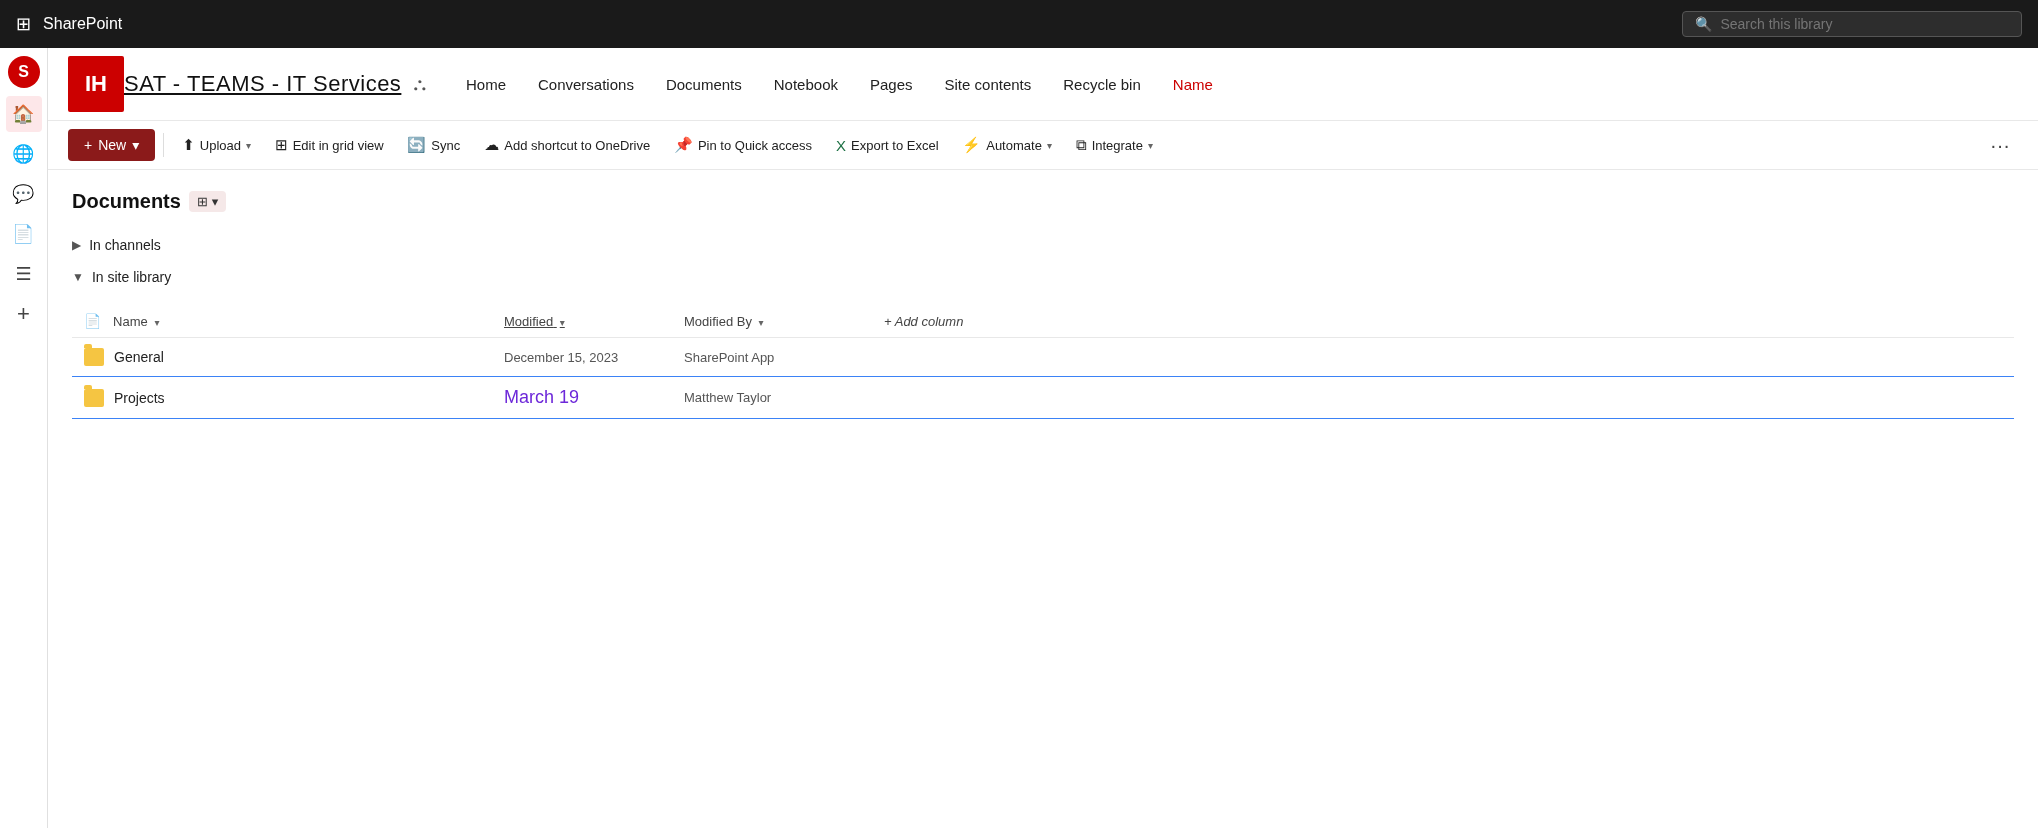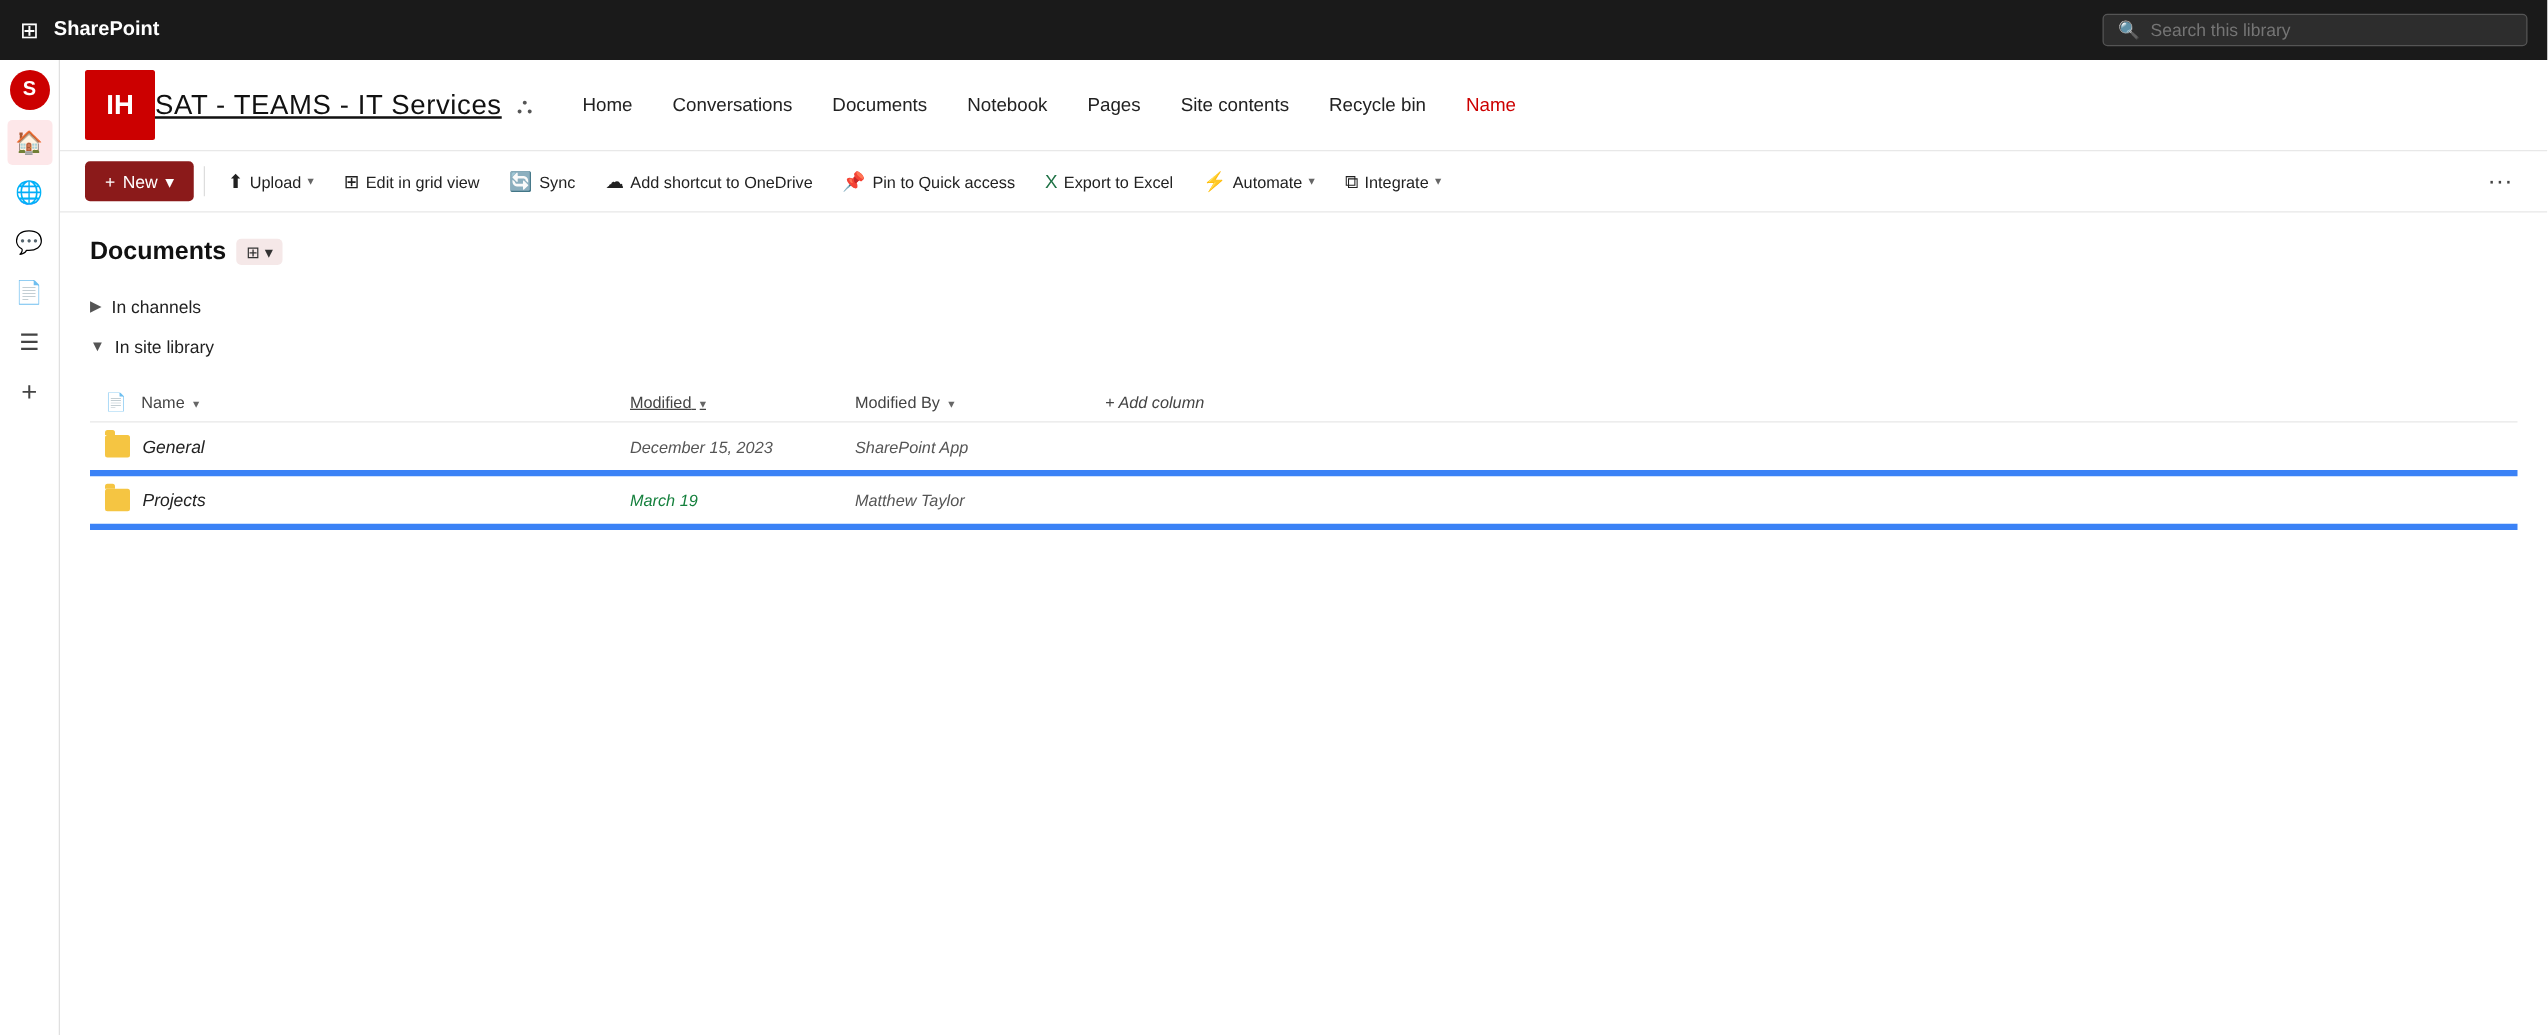--- a/index.html
+++ b/index.html
@@ -8,21 +8,21 @@
     
     .topbar {
       background: #1a1a1a;
       height: 48px;
       display: flex;
       align-items: center;
       padding: 0 16px;
       gap: 12px;
     }
     .topbar-grid-icon { color: #fff; font-size: 18px; cursor: pointer; }
-    .topbar-logo { color: #fff; font-size: 16px; font-weight: 700; }
+    .topbar-logo { color: #fff; font-size: 16px; font-weight: 400; }
     .topbar-search {
       margin-left: auto;
       display: flex;
       align-items: center;
       background: #2d2d2d;
       border: 1px solid #555;
       border-radius: 4px;
       padding: 4px 12px;
       width: 340px;
       gap: 8px;
@@ -218,22 +218,21 @@
       color: #444;
       font-weight: 500;
       border-bottom: 1px solid #e8e8e8;
       cursor: pointer;
       white-space: nowrap;
     }
     .file-table td {
       padding: 10px 12px;
       font-size: 14px;
       color: #222;
-      border-bottom: 5px solid #3b82f6;
-      font-style: italic;
+      border-bottom: 1px solid #3b82f6;
     }
     .folder-icon {
       width: 20px;
       height: 18px;
       background: #f5c542;
       border-radius: 2px;
       display: inline-block;
       position: relative;
     }
     .folder-icon::before {
@@ -416,21 +415,21 @@
             <td style="color:#555;font-size:13px;">SharePoint App</td>
             <td></td>
           </tr>
           <tr class="table-row">
             <td>
               <div class="name-cell">
                 <span class="folder-icon"></span>
                 <span>Projects</span>
               </div>
             </td>
-            <td style="color:#15803d;font-size:13px;">March 19</td>
+            <td style="color:#6d28d9;font-size:18px;">March 19</td>
             <td style="color:#555;font-size:13px;">Matthew Taylor</td>
             <td></td>
           </tr>
         </tbody>
       </table>
     </div>
 
   </div>
 </div>
 

